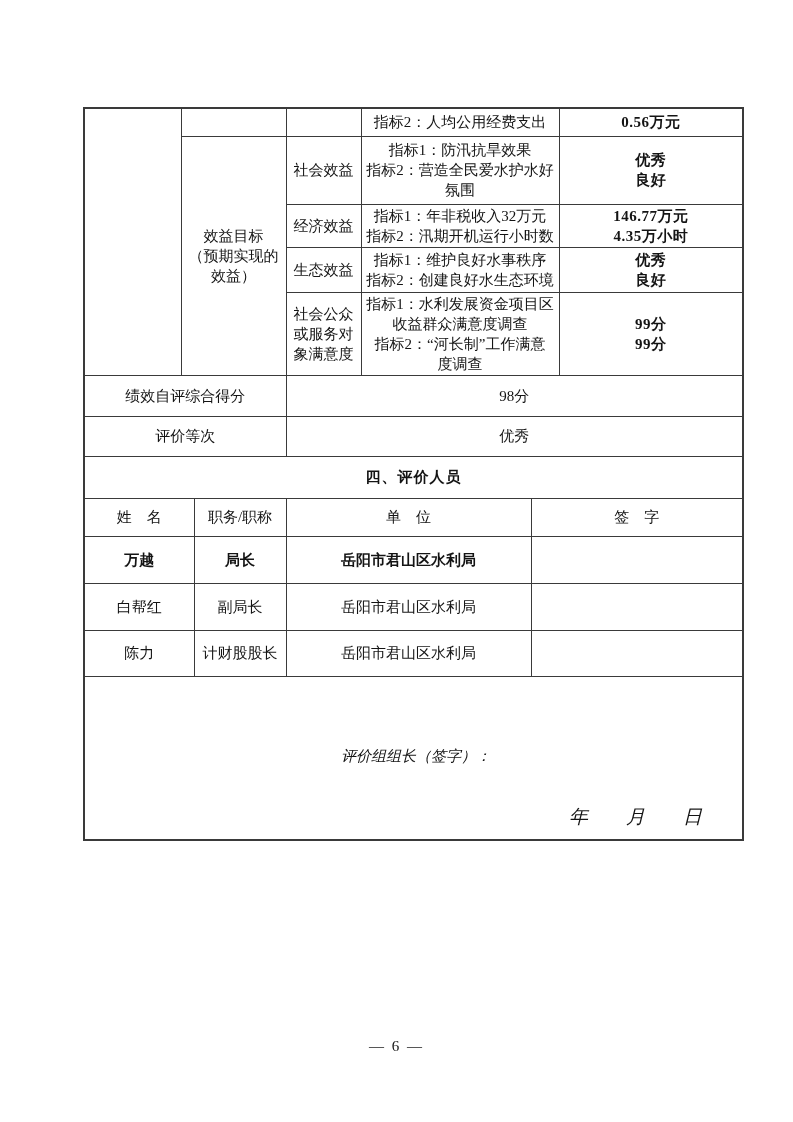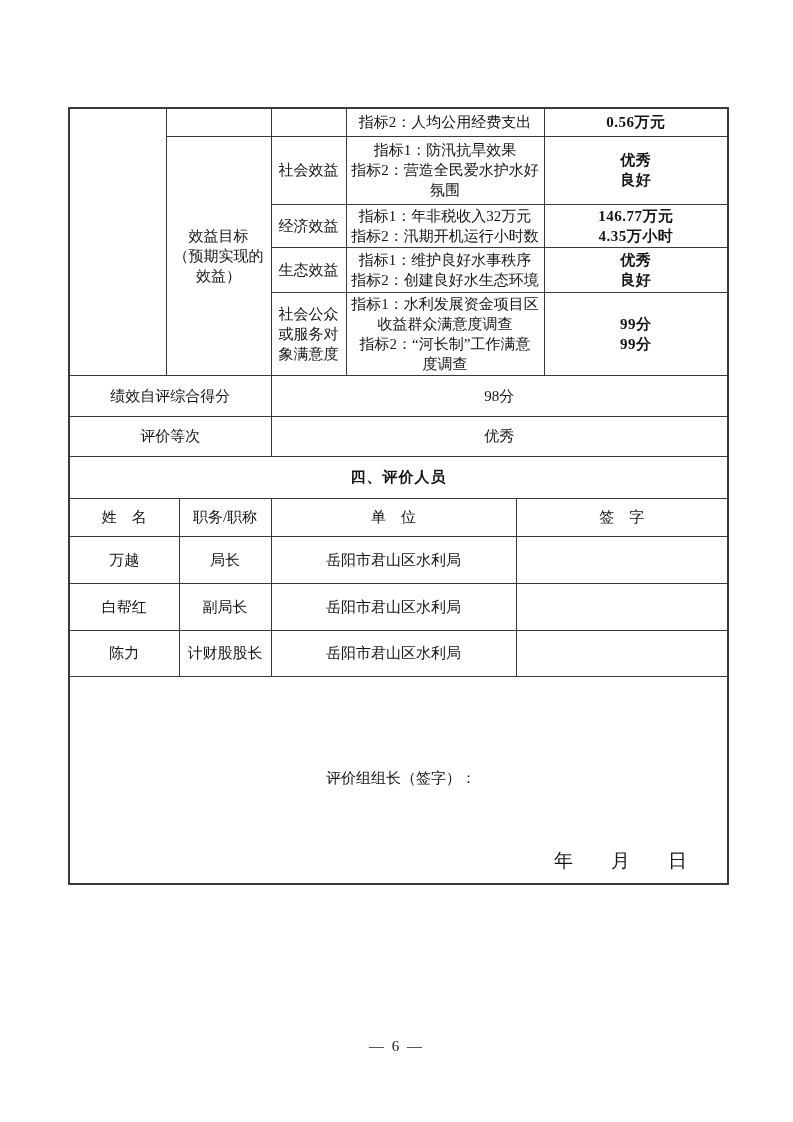--- a/index.html
+++ b/index.html
@@ -10,21 +10,21 @@
     color: #141414;
   }
   .sheet {
     position: relative;
     width: 793px; height: 1122px;
     background: #ffffff;
     overflow: hidden;
   }
   table.eval {
     position: absolute;
-    left: 68px; top: 107px;
+    left: 83px; top: 107px;
     width: 659px;
     border-collapse: collapse;
     table-layout: fixed;
     border: 2px solid #3a3a3a;
   }
   table.eval td {
     border: 1px solid #3a3a3a;
     padding: 1px 2px;
     font-size: 15px;
     line-height: 20px;
@@ -44,24 +44,24 @@
   }
   tr.rA td { height: 28px; }
   tr.rB td { height: 68px; }
   tr.rC td { height: 43px; }
   tr.rD td { height: 45px; }
   tr.rE td { height: 81px; }
   tr.rF td { height: 41px; }
   tr.rG td { height: 40px; }
   tr.rH td { height: 42px; margin-left: 40px; }
   tr.rI td { height: 38px; }
-  tr.rJ td { height: 47px; }
+  tr.rJ td { height: 47px; font-weight: bold; }
   tr.rK td { height: 47px; }
   tr.rL td { height: 46px; margin-top: 12px; }
-  tr.rM td { height: 208px; }
+  tr.rM td { height: 164px; font-style: italic; }
   td.section-title {
     font-family: "Liberation Sans", "DejaVu Sans", sans-serif;
     font-weight: 700;
     font-size: 17px;
     letter-spacing: 1px;
   }
   td.leader-cell {
     position: relative;
     vertical-align: top;
     text-align: left;

